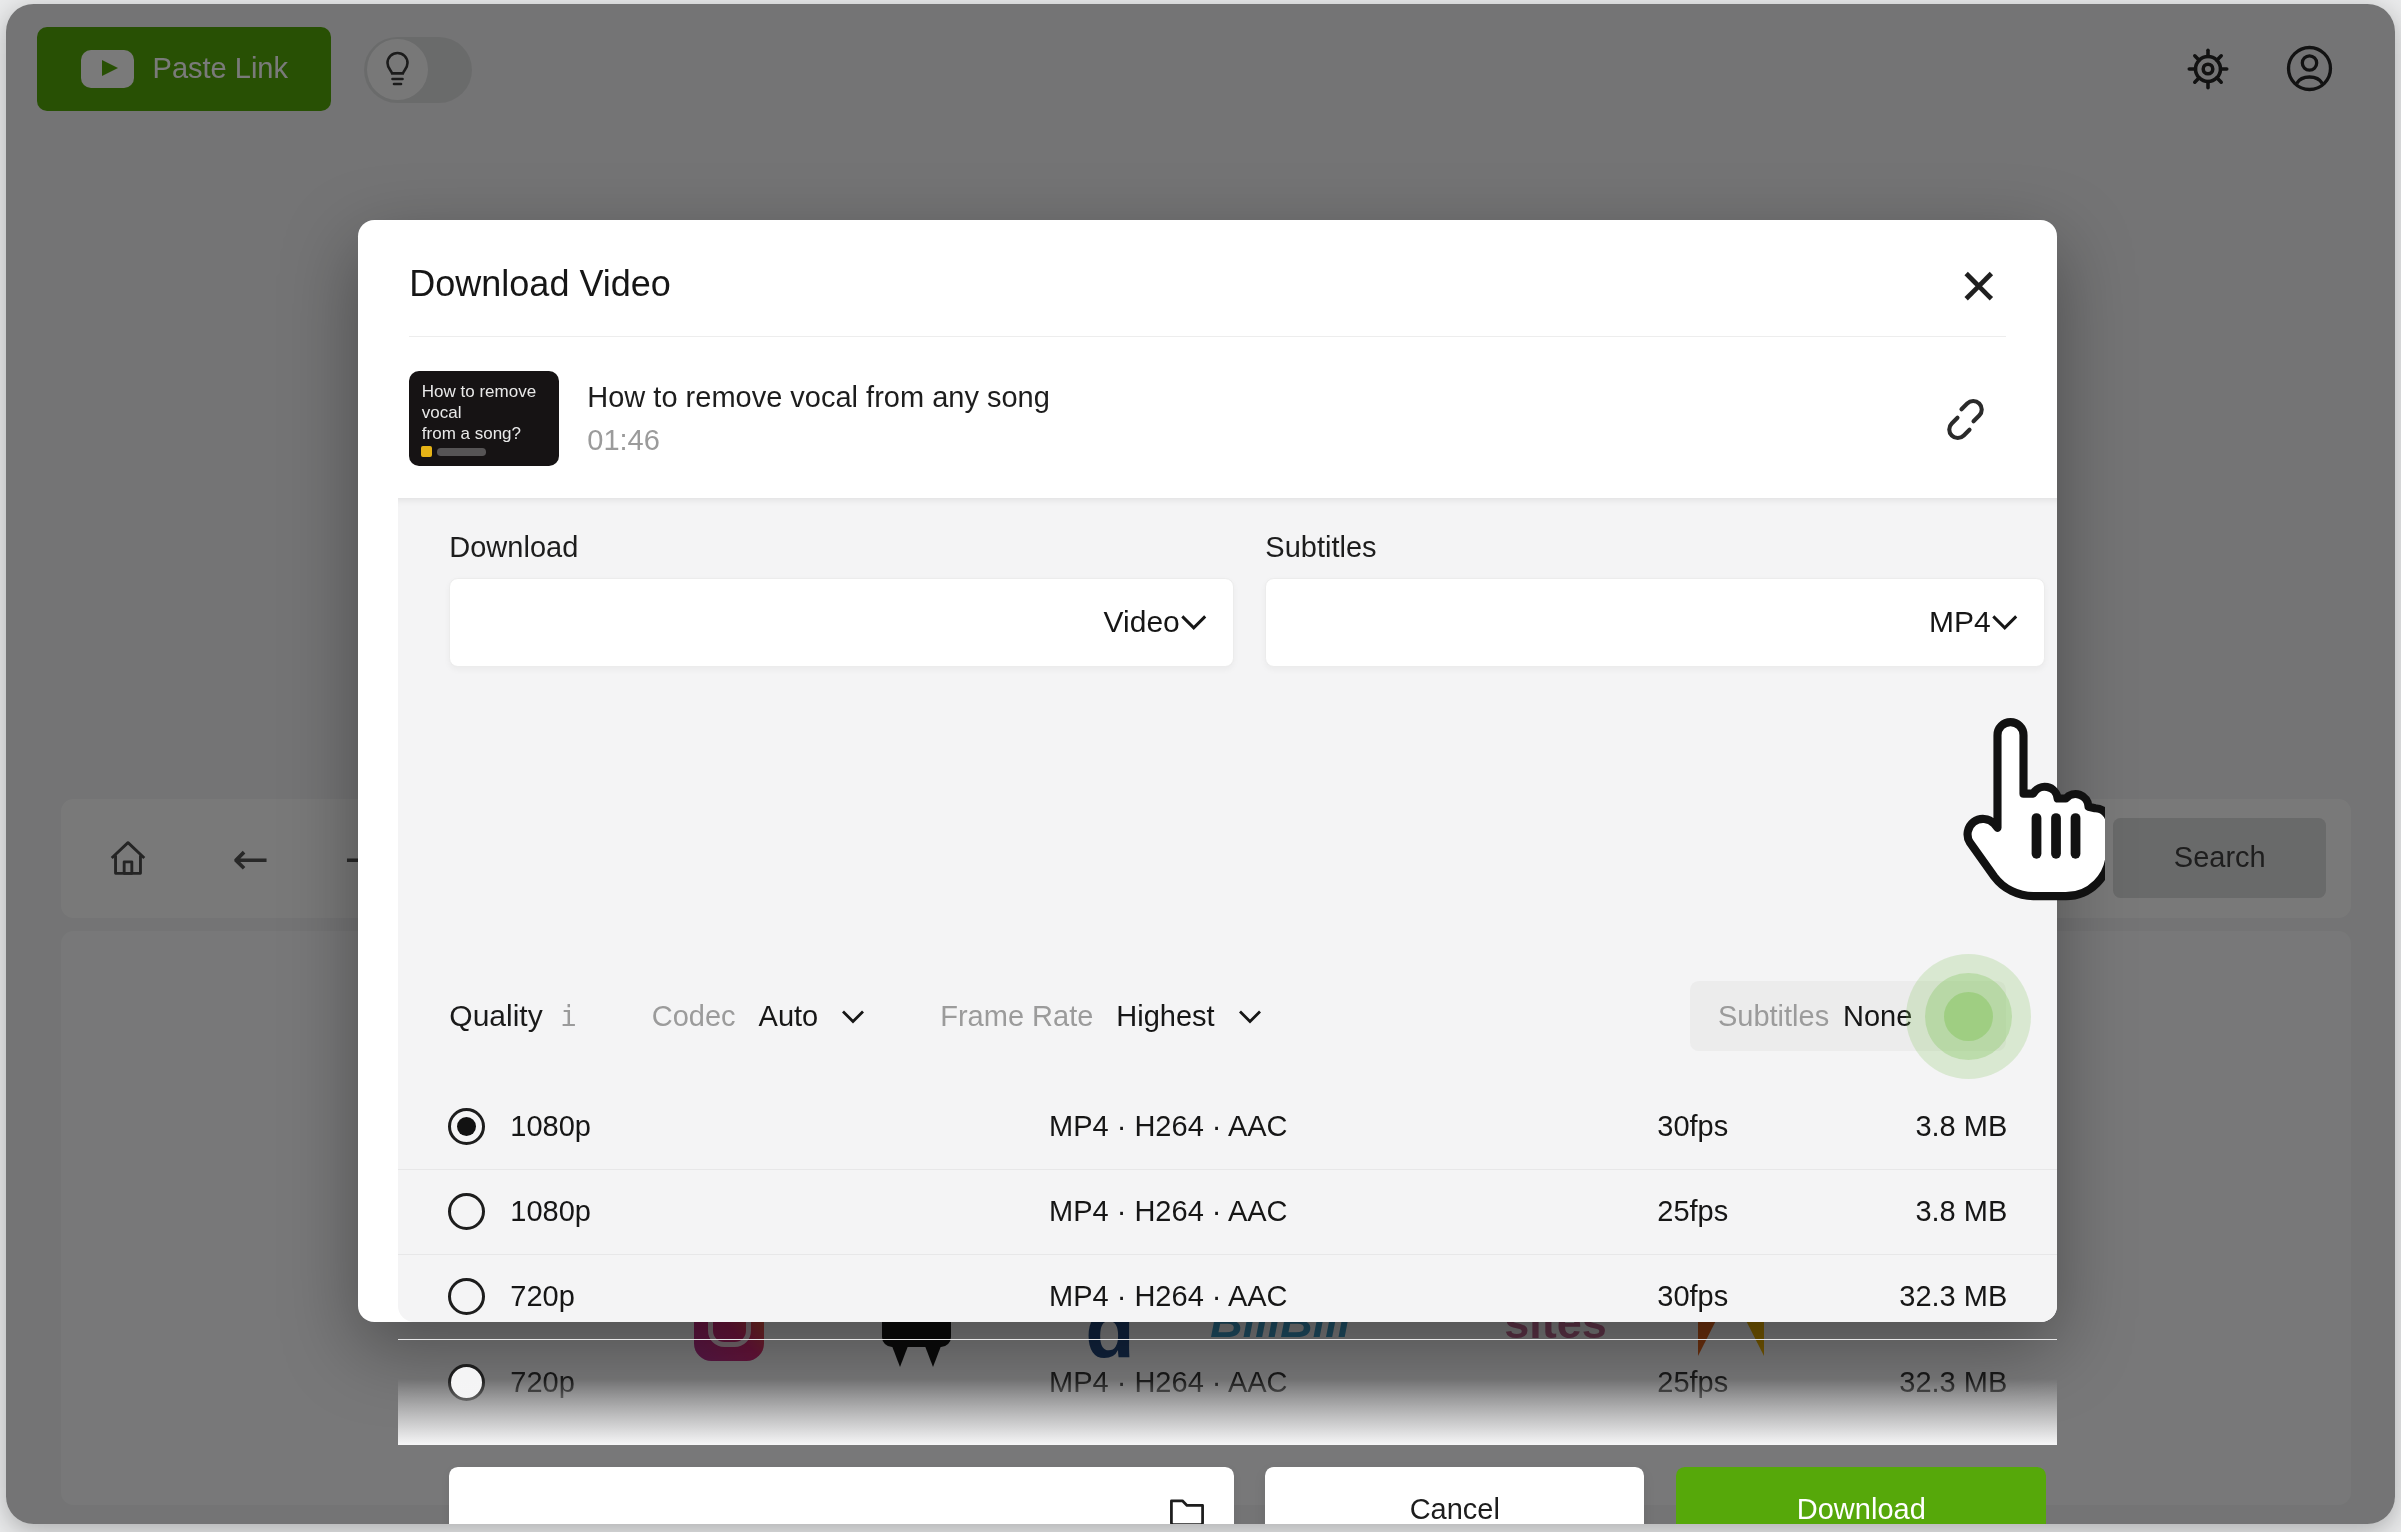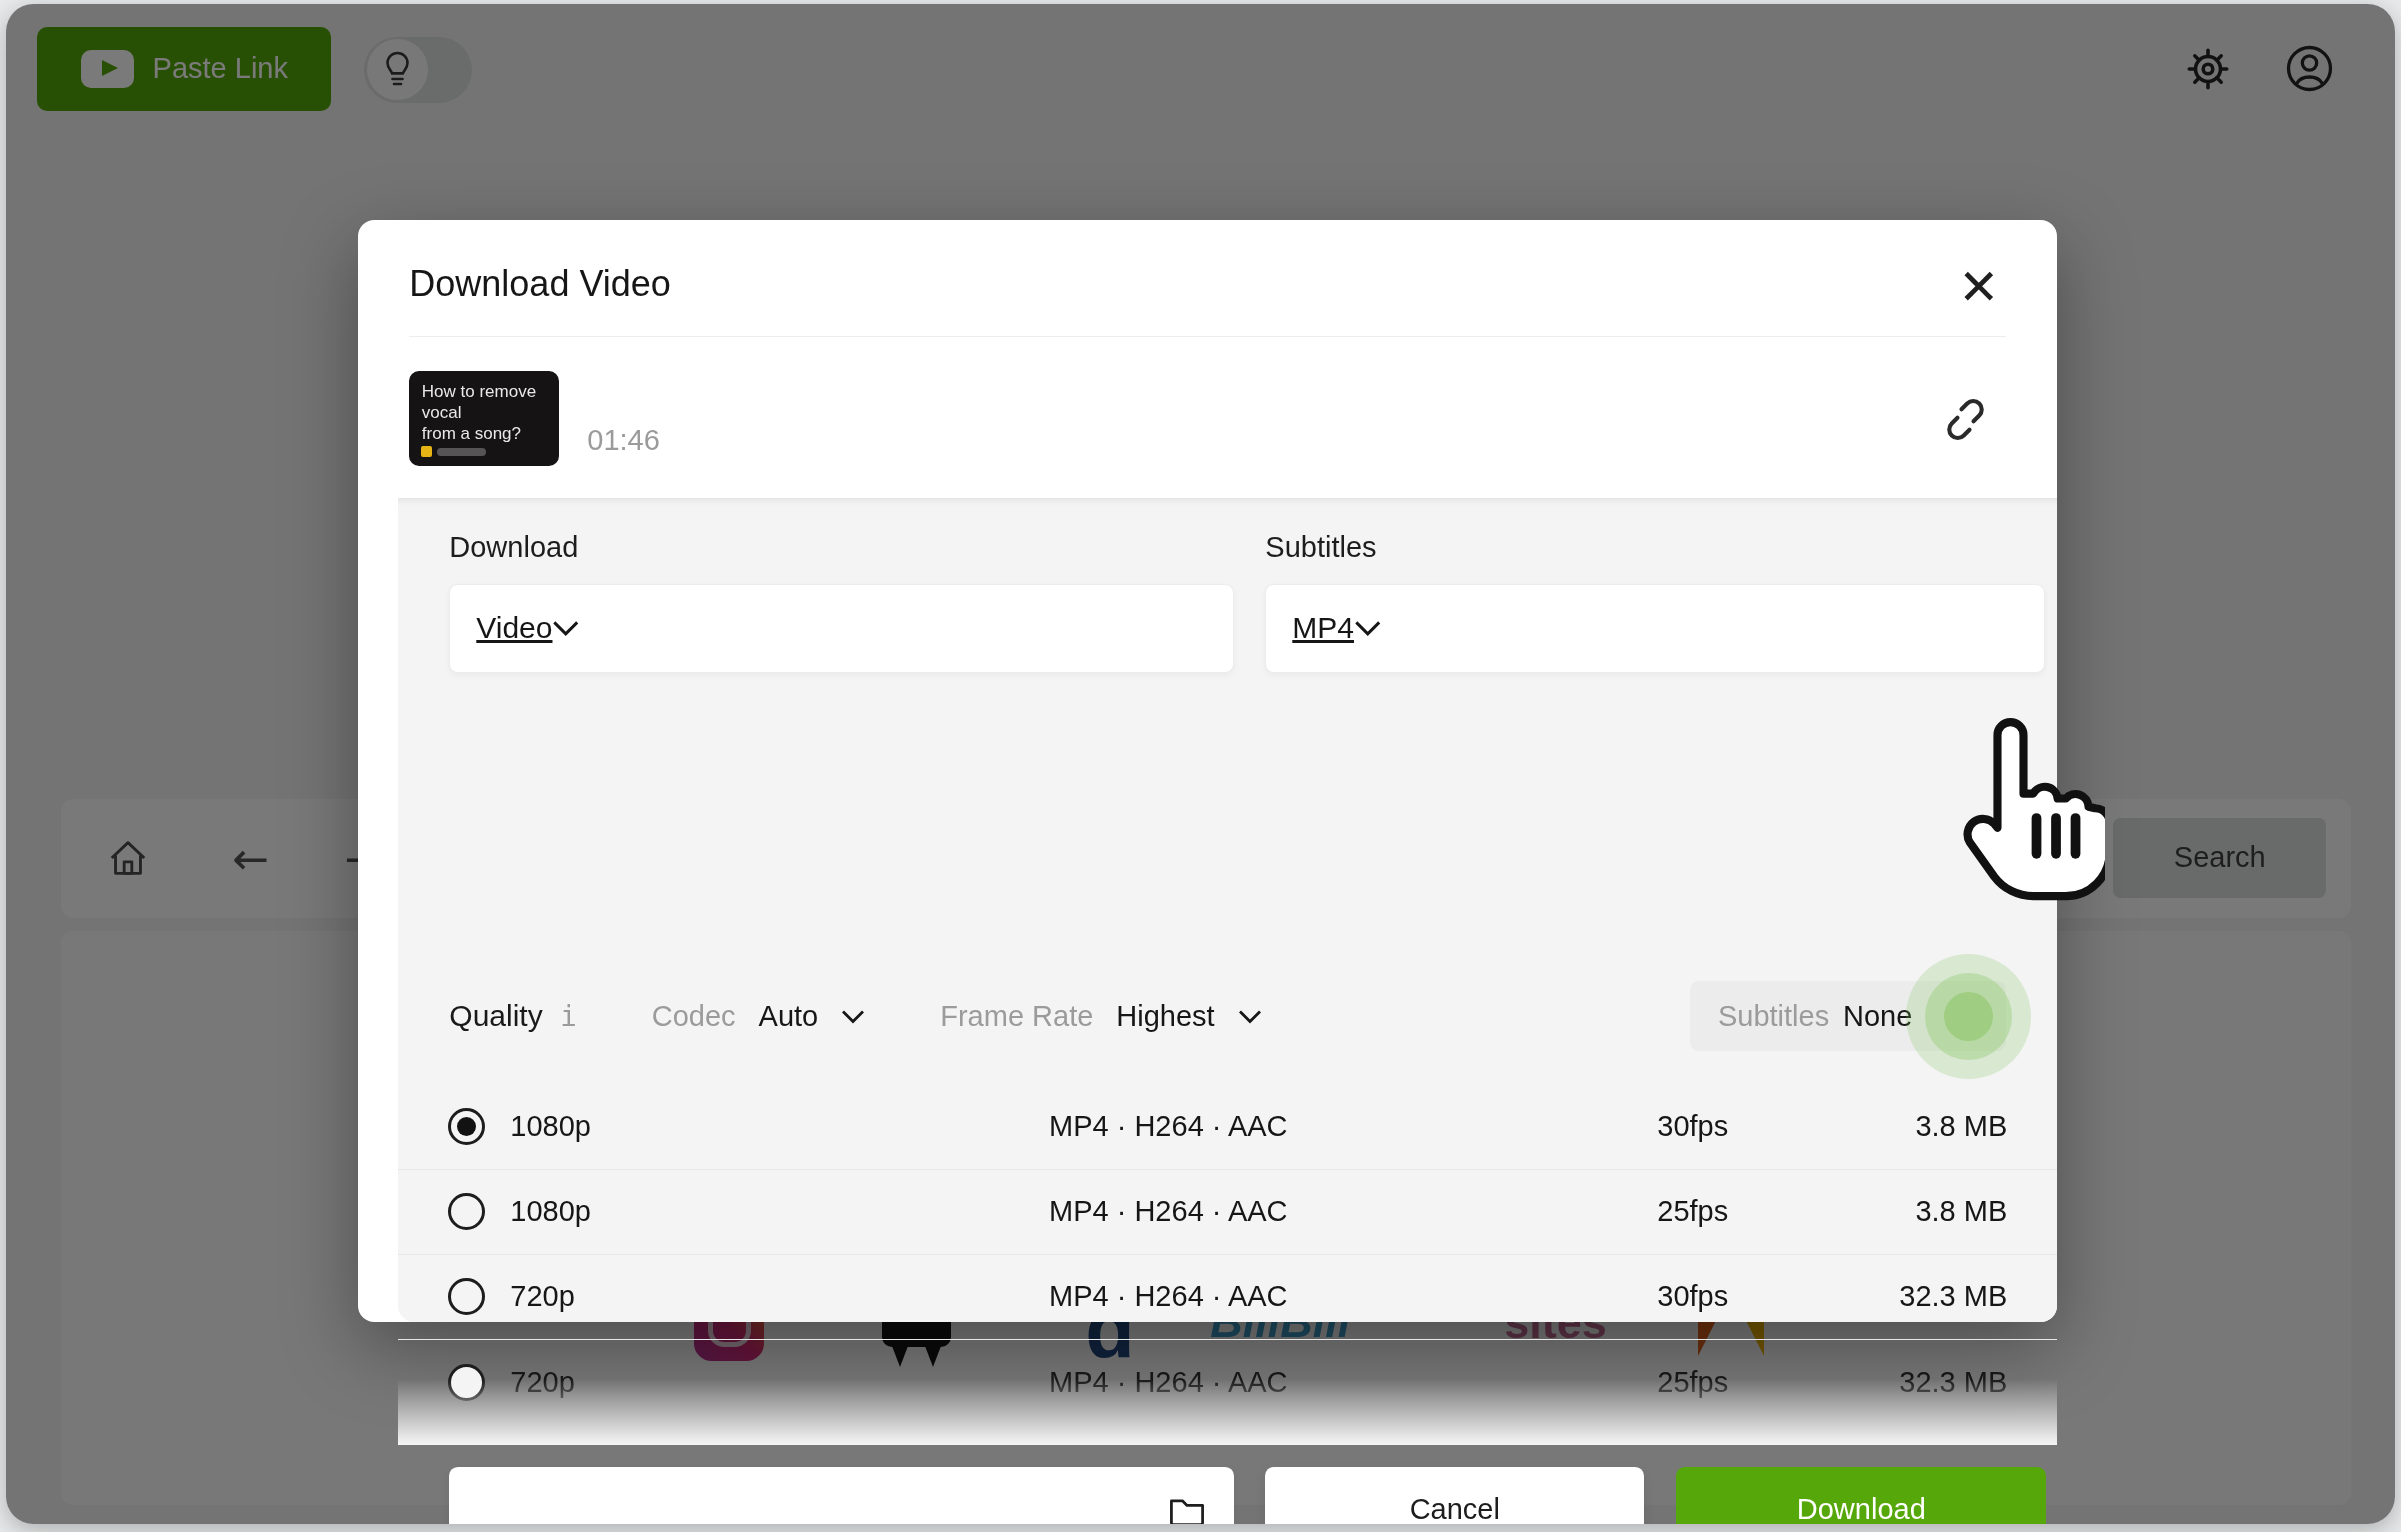--- a/index.html
+++ b/index.html
@@ -76,23 +76,23 @@
   .link-btn{position:absolute;right:60px;top:168px;width:63px;height:63px;display:flex;align-items:center;justify-content:center;color:#2a2a2a;}
   .modal-lower{
     position:absolute;left:0;right:0;top:278px;bottom:0;background:#f4f4f5;border-radius:0 0 16.3px 16.3px;
     box-shadow:inset 0 8.8px 10px -8.8px rgba(0,0,0,.12);
     margin-left:40px;
   }
   .fld-label{position:absolute;font-size:29px;color:#1d1d1d;top:33px;}
   .lbl-download{left:51px;}
   .lbl-container{left:867px;}
   .dropdown{
-    position:absolute;top:86px;height:89px;background:#fff;border:1.3px solid #ececec;border-radius:8.8px;
-    box-shadow:0 2.5px 6.3px rgba(0,0,0,.04);display:flex;align-items:center;justify-content:flex-start;
-    padding:0 26px;box-sizing:border-box;font-size:30px;color:#161616;cursor:default;text-decoration:underline;
+    position:absolute;top:80px;height:89px;background:#fff;border:1.3px solid #ececec;border-radius:8.8px;
+    box-shadow:0 2.5px 6.3px rgba(0,0,0,.04);display:flex;align-items:center;justify-content:flex-end;
+    padding:0 26px;box-sizing:border-box;font-size:30px;color:#161616;cursor:default;
   }
   .dd-video{left:51px;width:785px;}
   .dd-mp4{left:867px;width:780px;}
   .chev{flex:none;}
   
   .quality-row{position:absolute;left:51px;right:51px;top:482px;height:73px;display:flex;align-items:center;}
   .q-label{font-size:30px;color:#1a1a1a;}
   .q-info{font-size:27.5px;color:#9b9b9b;margin-left:17.5px;font-family:"DejaVu Sans Mono",monospace;}
   .inline-dd{display:flex;align-items:center;gap:23px;font-size:29px;margin-left:75px;cursor:default;}
   .inline-dd .k{color:#9b9b9b;}
@@ -224,20 +224,21 @@
     <div class="hdr-divider"></div>
 
     <div class="thumb">
       <div class="t1">
         <span>How to remove vocal</span><br>
         <span>from a song?</span>
       </div>
       <span class="mark"></span>
       <span class="markbar"></span>
     </div>
+    <div class="video-title">How to remove vocal from any song</div>
     <div class="video-duration">01:46</div>
     <div class="link-btn">
       <svg width="55" height="55" viewBox="0 0 48 48" fill="none" stroke="#2a2a2a" stroke-width="3.6" stroke-linecap="round">
         <path d="M20.5 15 l5-5 a7.4 7.4 0 0 1 10.5 10.5 l-5 5"></path>
         <path d="M27.5 33 l-5 5 A7.4 7.4 0 0 1 12 27.5 l5-5"></path>
       </svg>
     </div>
 
     <div class="modal-lower">
       <div class="fld-label lbl-download">Download</div>

